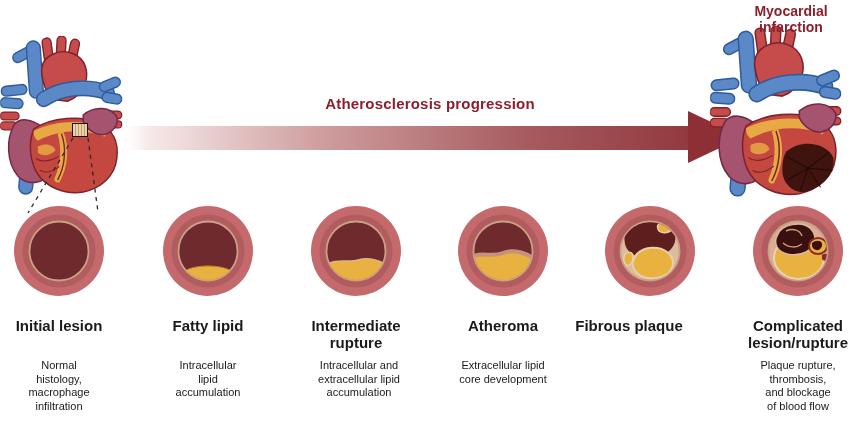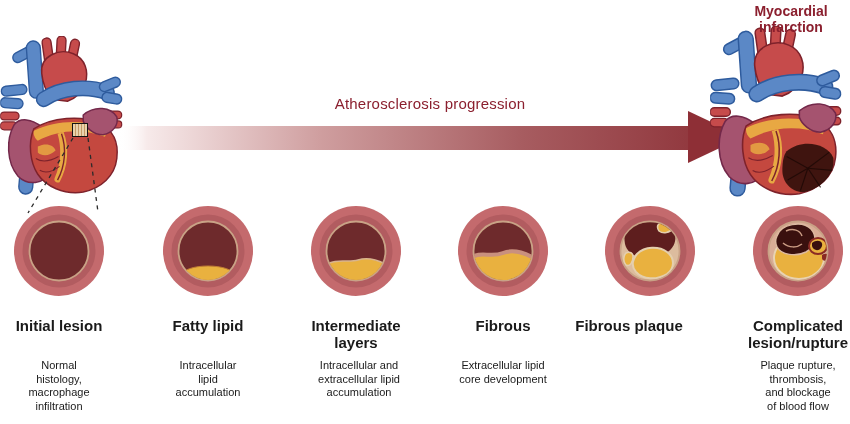--- a/index.html
+++ b/index.html
@@ -1,20 +1,20 @@
 <!DOCTYPE html>
 <html style="--ink: #1a1a1a; --accent-red: #8b1f2e; --arrow-end: #8e2f36; --vessel-outer: #c46a6d; --vessel-mid: #b25c60; --vessel-lumen: #6e2a2c; --vessel-intima: #c9a286; --lipid: #e9b13f; --plaque-cream: #dcbc9e; --fibrous-dark: #5e1e1e; --thrombus: #3a100e; --heart-body: #c4483f; --heart-red: #c64b4b; --heart-blue: #5b88c6; --blue-outline: #2e5b9d; --heart-purple: #a5536f; --purple-outline: #73284a; --heart-outline: #7e222b; --heart-fat: #e8a843; --infarct: #33100b;"><head>
 <meta charset="utf-8">
 <style>
   html,body{margin:0;padding:0;background:#fff;}
   body{font-family:"Liberation Sans", sans-serif;color:var(--ink,#1a1a1a);}
   .canvas{position:relative;width:850px;height:424px;background:#fff;overflow:hidden;}
   .abs{position:absolute;}
   .figure-title{left:290px;top:95px;width:280px;text-align:center;
-    font-size:15px;font-weight:normal;color:var(--accent-red,#8b1f2e);letter-spacing:.2px;}
+    font-size:15px;font-weight:bold;color:var(--accent-red,#8b1f2e);letter-spacing:.2px;}
   .mi-caption{left:716px;top:3px;width:150px;text-align:center;font-size:14px;font-weight:bold;
     line-height:16px;color:var(--accent-red,#8b1f2e);white-space:pre-line;}
   .stage-name{top:317px;width:150px;text-align:center;font-size:15px;font-weight:bold;
     line-height:17px;white-space:pre-line;color:var(--ink,#1a1a1a);}
   .stage-desc{top:359px;width:150px;text-align:center;font-size:11px;line-height:13.5px;
     white-space:pre-line;color:var(--ink,#1a1a1a);}
   .magnifier-box{left:72px;top:123px;width:14px;height:12px;border:1.6px solid #141414;
     background:repeating-linear-gradient(90deg,#e8d3ac 0 2px,#c49a66 2px 3px);}
   svg{display:block;}
 </style>
@@ -176,26 +176,26 @@
 histology,
 macrophage
 infiltration</div>
 
   <div class="abs stage-name" style="left:133px">Fatty lipid</div>
   <div class="abs stage-desc" style="left:133px">Intracellular
 lipid
 accumulation</div>
 
   <div class="abs stage-name" style="left:281px">Intermediate
-layers</div>
+rupture</div>
   <div class="abs stage-desc" style="left:284px">Intracellular and
 extracellular lipid
 accumulation</div>
 
-  <div class="abs stage-name" style="left:428px">Fibrous</div>
+  <div class="abs stage-name" style="left:428px">Atheroma</div>
   <div class="abs stage-desc" style="left:428px">Extracellular lipid
 core development</div>
 
   <div class="abs stage-name" style="left:554px">Fibrous plaque</div>
 
   <div class="abs stage-name" style="left:723px">Complicated
 lesion/rupture</div>
   <div class="abs stage-desc" style="left:723px">Plaque rupture,
 thrombosis,
 and blockage

